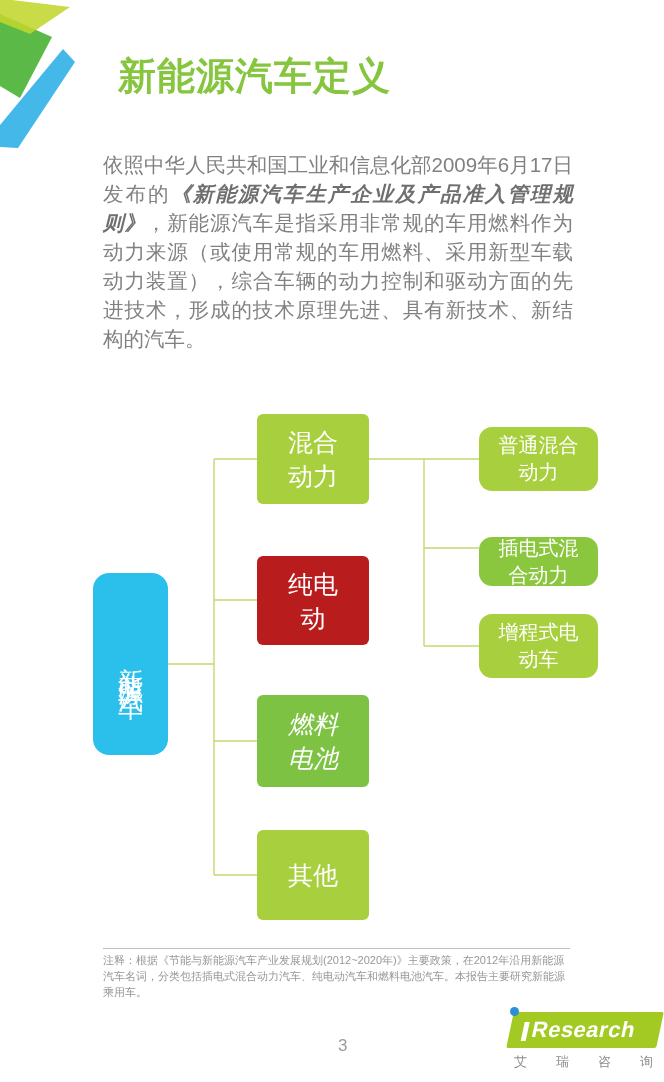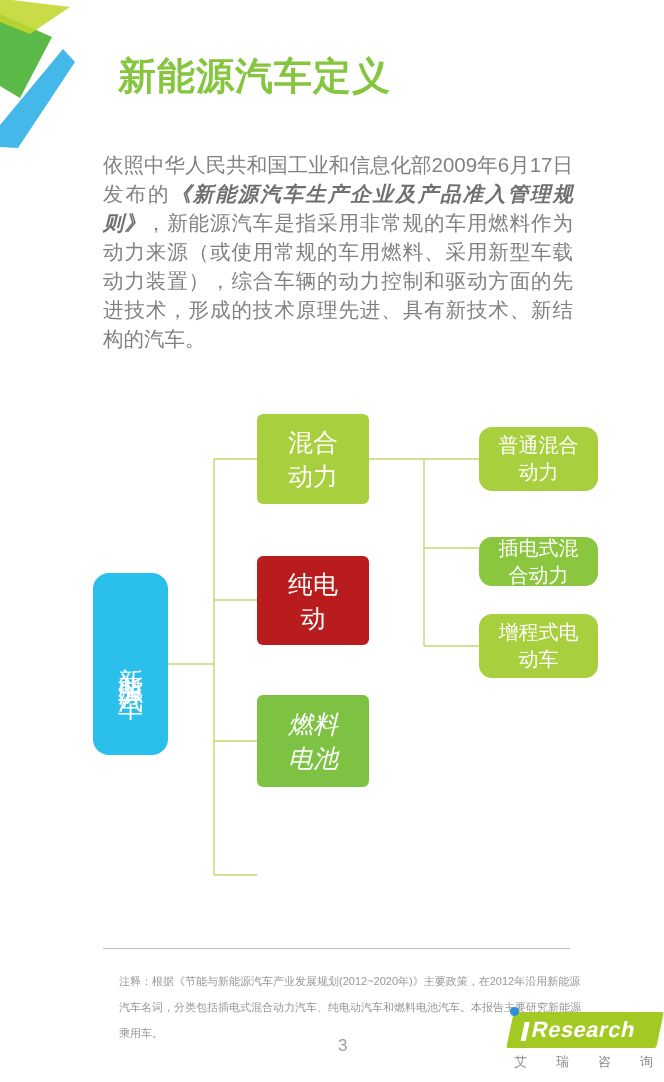--- a/index.html
+++ b/index.html
@@ -33,22 +33,22 @@
   .m3{top:695px;height:92px;}
   .m4{top:830px;height:90px;}
   .r{left:479px;width:119px;border-radius:13px;font-size:20px;line-height:27px;}
   .r span{display:inline-block;width:86px;}
   .r1{top:427px;height:64px;}
   .r2{top:517px;height:49px;margin-top:20px;}
   .r3{top:614px;height:64px;justify-content:center;}
 
   
   .divider{position:absolute;left:103px;top:948px;width:467px;height:1px;background:#bdbdbd;}
-  .note{position:absolute;left:103px;top:952px;width:472px;margin:16px;
-        font-size:11px;line-height:26px;color:#979797;}
+  .note{position:absolute;left:103px;top:952px;width:472px;margin:0;
+        font-size:11px;line-height:16px;color:#979797;}
   .page-num{position:absolute;left:338px;top:1036px;font-size:17px;color:#9c9c9c;}
 
   
   .logo{position:absolute;left:500px;top:1012px;width:160px;}
   .logo-mark{position:relative;margin-left:10px;height:36px;background:#a3c923;border-radius:2px;
              transform:skewX(-12deg);display:flex;align-items:center;padding:0 10px 0 13px;}
   .logo-istem{display:inline-block;width:5px;height:19px;background:#ffffff;margin-right:4px;margin-top:2px;}
   .logo-dot{position:absolute;left:10px;top:-5px;width:9px;height:9px;border-radius:50%;background:#2d8fd5;}
   .logo-text{font-size:22px;font-weight:bold;color:#ffffff;letter-spacing:0.5px;}
   .logo-cn{margin-top:5px;padding-left:14px;font-size:13px;color:#8c8c8c;
@@ -90,20 +90,23 @@
 
     <div class="node m m1" style="background-color: rgb(168, 207, 61);">
       <span>混合动力</span>
     </div>
     <div class="node m m2" style="background-color: #b91c1c;">
       <span>纯电动</span>
     </div>
     <div class="node m m3" style="background-color: rgb(125, 194, 66); font-style: italic;">
       <span>燃料电池</span>
     </div>
+    <div class="node m m4" style="background-color: rgb(168, 207, 61);">
+      <span>其他</span>
+    </div>
 
     <div class="node r r1" style="background-color: rgb(168, 207, 61);">
       <span>普通混合动力</span>
     </div>
     <div class="node r r2" style="background-color: rgb(139, 198, 63);">
       <span>插电式混合动力</span>
     </div>
     <div class="node r r3" style="background-color: rgb(168, 207, 61);">
       <span>增程式电动车</span>
     </div>

